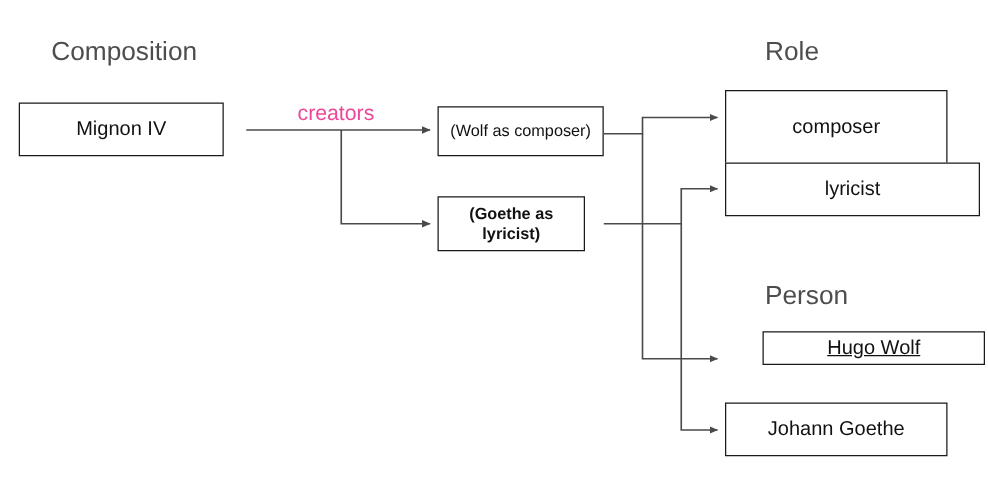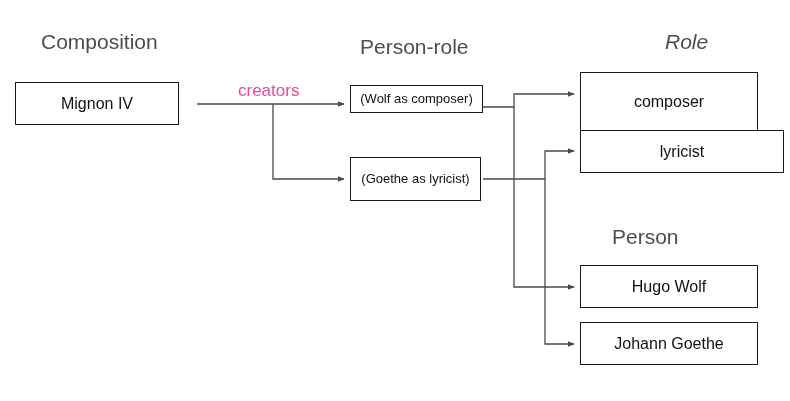--- a/index.html
+++ b/index.html
@@ -82,47 +82,46 @@
     <path d="M483,107 L514,107 L514,94 L574,94" fill="none" stroke="#4a4a4a" stroke-width="1.3" marker-end="url(#arrowhead)"></path>
 
     <path d="M514,107 L514,287 L574,287" fill="none" stroke="#4a4a4a" stroke-width="1.3" marker-end="url(#arrowhead)"></path>
 
     <path d="M483,179 L545,179 L545,151 L574,151" fill="none" stroke="#4a4a4a" stroke-width="1.3" marker-end="url(#arrowhead)"></path>
 
     <path d="M545,179 L545,344 L574,344" fill="none" stroke="#4a4a4a" stroke-width="1.3" marker-end="url(#arrowhead)"></path>
   </svg>
 
   <div class="group-header" style="left:41px; top:31px;">Composition</div>
-  <div class="group-header" style="left:360px; top:36px;">Person-role</div>
-  <div class="group-header" style="left:665px; top:31px;font-style:italic;">Role</div>
+  <div class="group-header" style="left:612px; top:31px;">Role</div>
   <div class="group-header" style="left:612px; top:226px;">Person</div>
 
   <div class="edge-label" style="left:238px; top:82px;">creators</div>
 
   <div class="node-box node-lg" style="left:15px; top:82px; width:164px; height:43px;">
     <span class="node-label">Mignon IV</span>
   </div>
 
-  <div class="node-box node-sm" style="left:350px; top:85px; width:133px; height:28px;">
+  <div class="node-box node-sm" style="left:350px; top:85px; width:133px; height:40px;">
     <span class="node-label">(Wolf as composer)</span>
   </div>
 
-  <div class="node-box node-sm" style="left:350px; top:157px; width:131px; height:44px;">
+  <div class="node-box node-sm" style="left:350px; top:157px; width:118px; height:44px;font-weight:bold;">
     <span class="node-label">(Goethe as lyricist)</span>
   </div>
 
   <div class="node-box node-lg" style="left:580px; top:72px; width:178px; height:60px;">
     <span class="node-label">composer</span>
   </div>
 
   <div class="node-box node-lg" style="left:580px; top:130px; width:204px; height:43px;">
     <span class="node-label">lyricist</span>
   </div>
 
-  <div class="node-box node-lg" style="left:580px; top:265px; width:178px; height:43px;">
+  <div class="node-box node-lg" style="left:610px; top:265px; width:178px; height:27px;text-decoration:underline;">
     <span class="node-label">Hugo Wolf</span>
   </div>
 
   <div class="node-box node-lg" style="left:580px; top:322px; width:178px; height:43px;justify-content:center;">
     <span class="node-label">Johann Goethe</span>
   </div>
 
 </div>
 
 </body></html>

